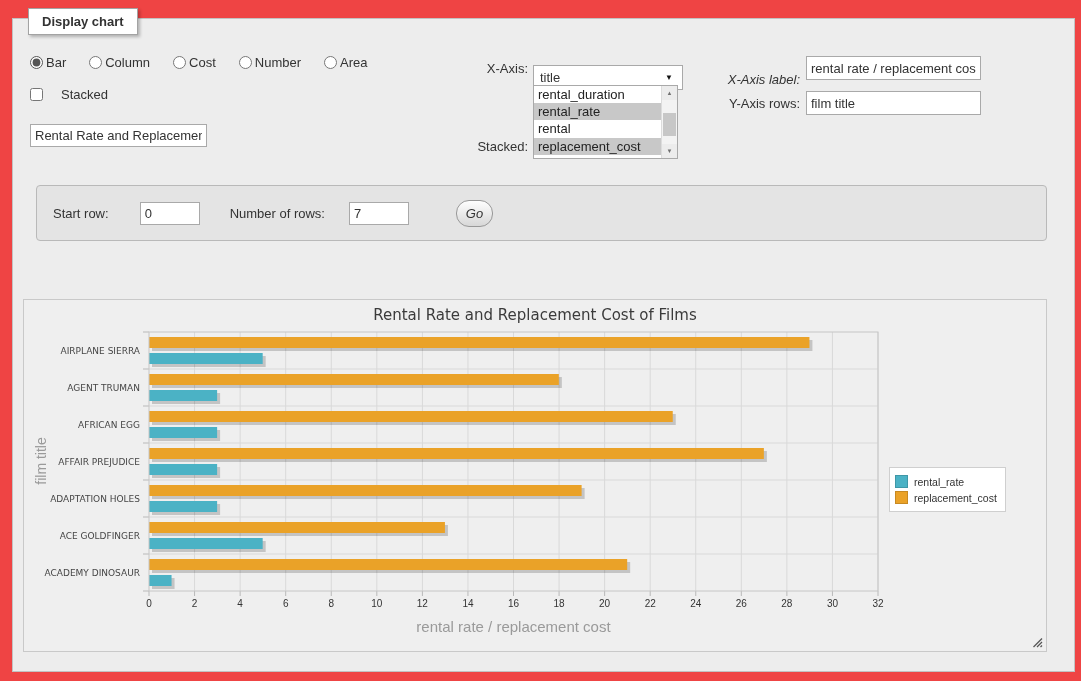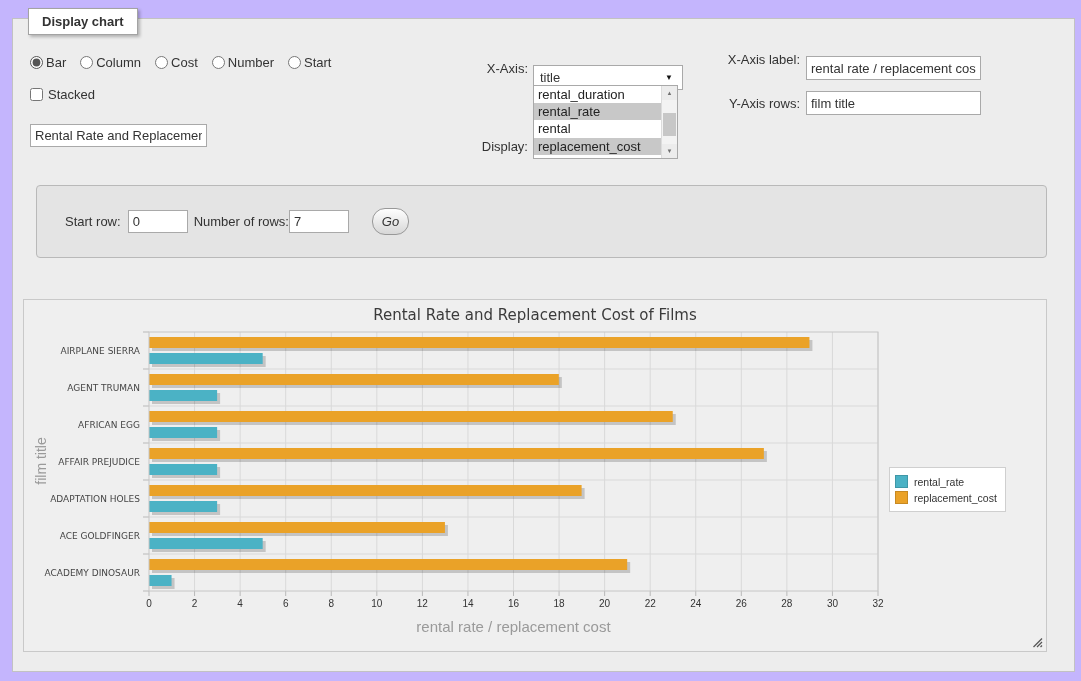--- a/index.html
+++ b/index.html
@@ -1,37 +1,37 @@
 <!DOCTYPE html>
 <html><head>
 <meta charset="utf-8">
 <style>
   * { box-sizing: border-box; margin: 0; padding: 0; }
   body { background:#fff; font-family:"Liberation Sans","DejaVu Sans",sans-serif; }
-  .page { position:relative; width:1081px; height:681px; background:#c4b5fd; overflow:hidden; }
+  .page { position:relative; width:1081px; height:681px; background:#ef4444; overflow:hidden; }
 
   .fieldset { position:absolute; left:12px; top:18px; width:1063px; height:654px;
               background:#ededed; border:1px solid #c2c2c2; }
   .legend-box { position:absolute; left:28px; top:8px; z-index:3; background:#fff;
                 border:1px solid #a3a3a3; padding:5px 13px; font-size:13px; font-weight:bold;
                 color:#333; box-shadow:2px 2px 3px rgba(0,0,0,0.25); }
 
   .ctl { position:absolute; z-index:2; font-size:13px; color:#333; }
-  .radio-group { left:30px; top:55px; display:flex; align-items:center; gap:6px; }
+  .radio-group { left:30px; top:55px; display:flex; align-items:center; gap:15px; }
   .radio-group label { display:flex; align-items:center; gap:3px; margin-right:8px; cursor:pointer; }
   input[type=radio], input[type=checkbox] { accent-color:#555; width:13px; height:13px; }
-  .stacked-row { left:30px; top:87px; display:flex; align-items:center; gap:5px; }
+  .stacked-row { left:30px; top:87px; display:flex; align-items:center; gap:18px; }
 
   .txt { background:#fff; border:1px solid #a9a9a9; font-size:13px; color:#333;
          padding:2px 4px; font-family:inherit; }
   .title-input { left:30px; top:124px; width:177px; height:23px; }
   .lbl { text-align:right; }
   .xaxis-lbl  { left:430px; top:61px;  width:98px; }
   .series-lbl { left:430px; top:139px; width:98px; }
-  .xlabel-lbl { left:698px; top:52px;  width:102px; }
+  .xlabel-lbl { left:698px; top:72px;  width:102px;font-style:italic; }
   .ylabel-lbl { left:698px; top:96px;  width:102px; }
   .x-input { left:806px; top:56px; width:175px; height:24px; }
   .y-input { left:806px; top:91px; width:175px; height:24px; }
 
   .dropdown { left:533px; top:57px; width:150px; height:25px; background:#fff;
               border:1px solid #a9a9a9; line-height:23px; padding-left:6px; cursor:default;margin-top:8px; }
   .dd-arrow { position:absolute; right:9px; top:0; font-size:8px; line-height:23px; color:#111; }
 
   .series-list { left:533px; top:85px; width:145px; height:74px; background:#fff;
                  border:1px solid #a9a9a9; overflow:hidden; }
@@ -39,23 +39,23 @@
   .series-opts .opt { height:17.2px; line-height:17.2px; padding-left:4px; font-size:13px;
                       color:#222; white-space:nowrap; }
   .series-opts .opt.sel { background:#c8c8c8; }
   .sb { position:absolute; right:0; top:0; bottom:0; width:16px; background:#f3f3f3;
         border-left:1px solid #dcdcdc; }
   .sb-btn { position:absolute; left:0; width:15px; height:14px; background:#ececec;
             color:#707070; font-size:6px; text-align:center; line-height:14px; }
   .sb-btn.up { top:0; } .sb-btn.down { bottom:0; }
   .sb-thumb { position:absolute; left:1px; width:13px; top:27px; height:23px; background:#c7c7c7; }
 
-  .rows-box { left:36px; top:185px; width:1011px; height:73px; background:#e4e4e4;
+  .rows-box { left:36px; top:185px; width:1011px; height:56px; background:#e4e4e4;
               border:1px solid #b9b9b9; border-radius:4px; display:flex; align-items:center;
-              padding-left:28px; }
+              padding-left:16px;gap:24px; }
   .rows-box .txt { width:60px; height:23px; }
   .rows-box .sp1 { margin:0 6px 0 7px; } .rows-box .sp2 { margin:0 6px 0 0; }
   .go-btn { margin-left:17px; width:37px; height:27px; border-radius:13px;
             border:1px solid #989898; background:linear-gradient(#fefefe,#d7d7d7);
             font-size:13px; color:#333; font-family:inherit; cursor:pointer;font-style:italic; }
 
   .chart-panel { position:absolute; left:23px; top:299px; width:1024px; height:353px; z-index:2;
                  background:#efefef; border:1px solid #c9c9c9; }
   .chart-title { position:absolute; left:0; top:6px; width:100%; text-align:center;
                  font-size:15px; color:#3b3b3b; font-family:"DejaVu Sans",sans-serif; }
@@ -90,38 +90,38 @@
       <label>
         <input type="radio" name="chartType" style="">
         <span>Cost</span>
       </label>
       <label>
         <input type="radio" name="chartType" style="">
         <span>Number</span>
       </label>
       <label>
         <input type="radio" name="chartType" style="">
-        <span>Start</span>
+        <span>Area</span>
       </label>
     </div>
 
   <label class="ctl stacked-row">
     <input type="checkbox" id="stacked-cb" style="">
     <span>Stacked</span>
   </label>
 
   <input class="ctl txt title-input" value="Rental Rate and Replacement Cost of Films" style="">
 
   <span class="ctl lbl xaxis-lbl">X-Axis:</span>
   <div class="ctl dropdown">
     <span>title</span>
     <span class="dd-arrow">▼</span>
   </div>
 
-  <span class="ctl lbl series-lbl">Display:</span>
+  <span class="ctl lbl series-lbl">Stacked:</span>
   <div class="ctl series-list">
     <div class="series-opts" id="series-opts">
         <div class="opt">rental_duration</div>
         <div class="opt sel">rental_rate</div>
         <div class="opt">rental</div>
         <div class="opt sel">replacement_cost</div>
       </div>
     <div class="sb">
       <div class="sb-btn up">▲</div>
       <div class="sb-thumb"></div>

